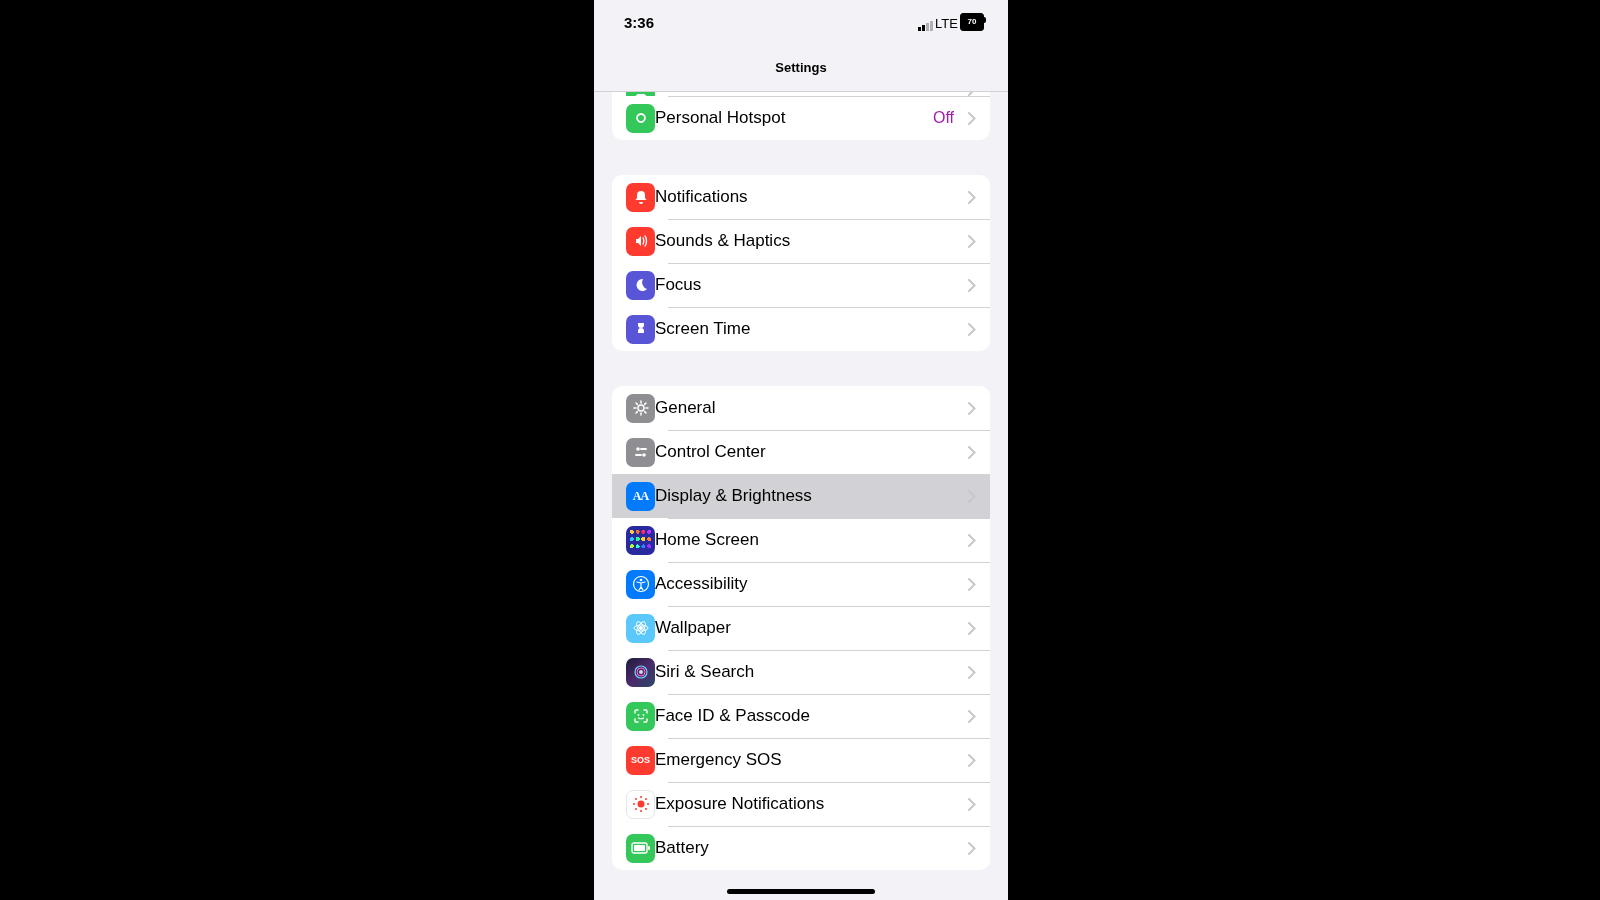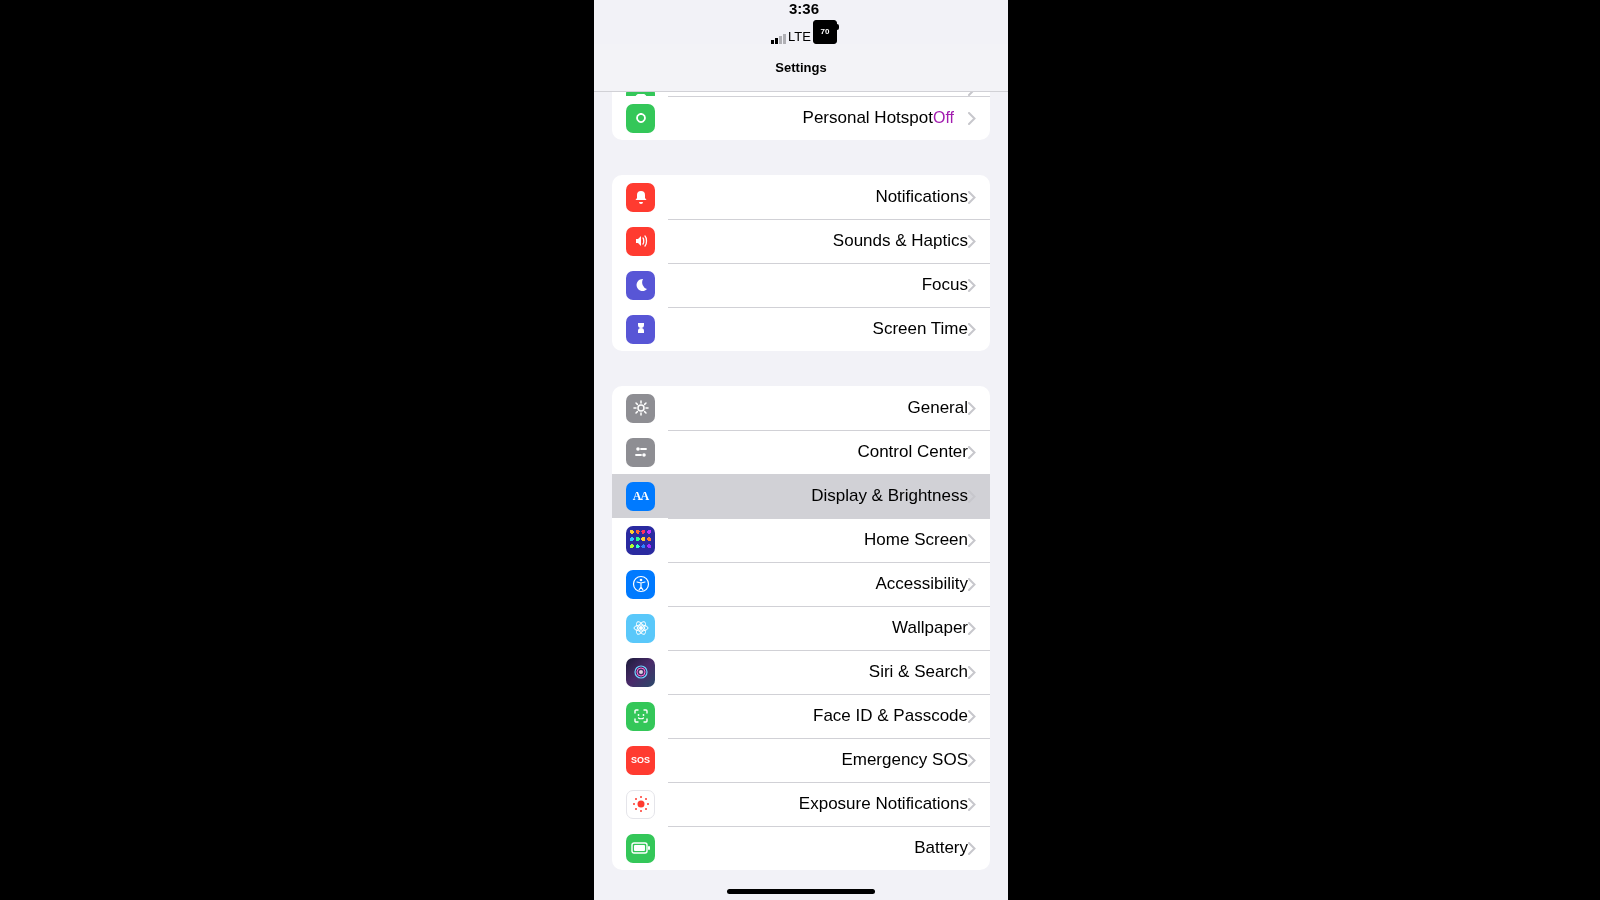--- a/index.html
+++ b/index.html
@@ -22,37 +22,36 @@
   }
   .status-bar {
     height: 44px;
     display: flex;
     align-items: center;
     justify-content: space-between;
     padding: 0 24px 0 30px;
     font-size: 15px;
     font-weight: 600;
     color: #000;
-    flex-direction: column;
   }
   .status-right {
     display: flex;
     align-items: flex-end;
     gap: 0;
     font-size: 13px;
     font-weight: 500;
   }
   .signal-bars { display:inline-flex; align-items:flex-end; gap:1px; margin-right:2px; }
   .signal-bars span { width:3px; background:#000; display:inline-block; }
   .signal-bars span.dim { background:#b0b0b5; }
   .sb1{height:4px}.sb2{height:6px}.sb3{height:8px}.sb4{height:10px}
   .battery {
     display:inline-flex; align-items:center;
     border:1px solid #000; border-radius:3px;
-    height:24px; width:24px; position:relative; margin-left:2px;
+    height:18px; width:24px; position:relative; margin-left:2px;
     background:#000;
   }
   .battery::after {
     content:""; position:absolute; right:-3px; top:3px;
     width:2px; height:6px; background:#000; border-radius:0 2px 2px 0;
   }
   .battery .pct { color:#fff; font-size:8px; font-weight:700; width:100%; text-align:center; line-height:10px; }
   .nav-header {
     height: 48px;
     display:flex; align-items:center; justify-content:center;
@@ -84,21 +83,21 @@
   .row.highlight { background:#d1d1d6; }
   .row.cut { height:14px; min-height:14px; overflow:hidden; align-items:flex-end; padding-bottom:0;}
   .row.cut .icon { margin-bottom:-20px; }
   .row.cut .label { margin-bottom:-18px; }
   .icon {
     width:29px; height:29px; border-radius:7px;
     flex:0 0 29px; 
     display:flex; align-items:center; justify-content:center;
     color:#fff; font-size:13px; font-weight:700;
   }
-  .label { flex:1; font-size:17px; color:#000;text-align:right; }
+  .label { flex:1; font-size:17px; color:#000; }
   .value { font-size:16px; color:#a21caf; margin-right:14px;}
   .chevron {
     width:8px; height:13px; flex:0 0 8px;
   }
   .chevron svg { display:block; }
   .glyph svg { display:block; }
   .home-indicator {
     position:absolute; bottom:6px; left:50%; transform:translateX(-50%);
     width:148px; height:5px; background:#000; border-radius:3px;
   }

